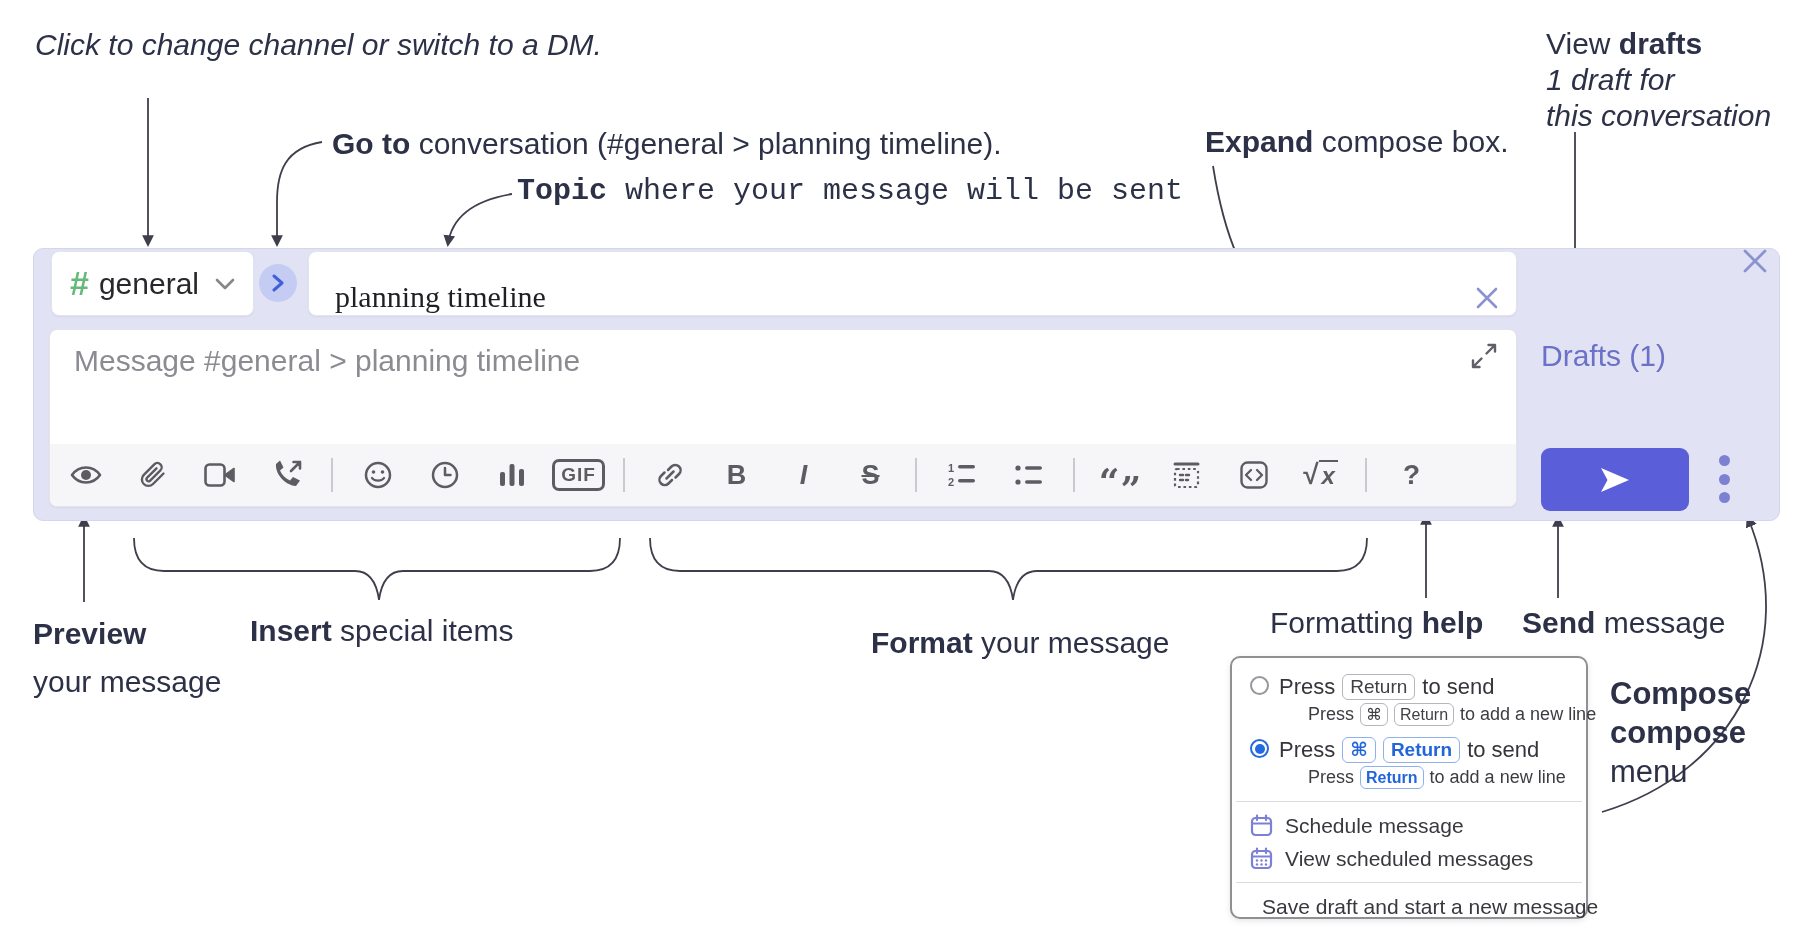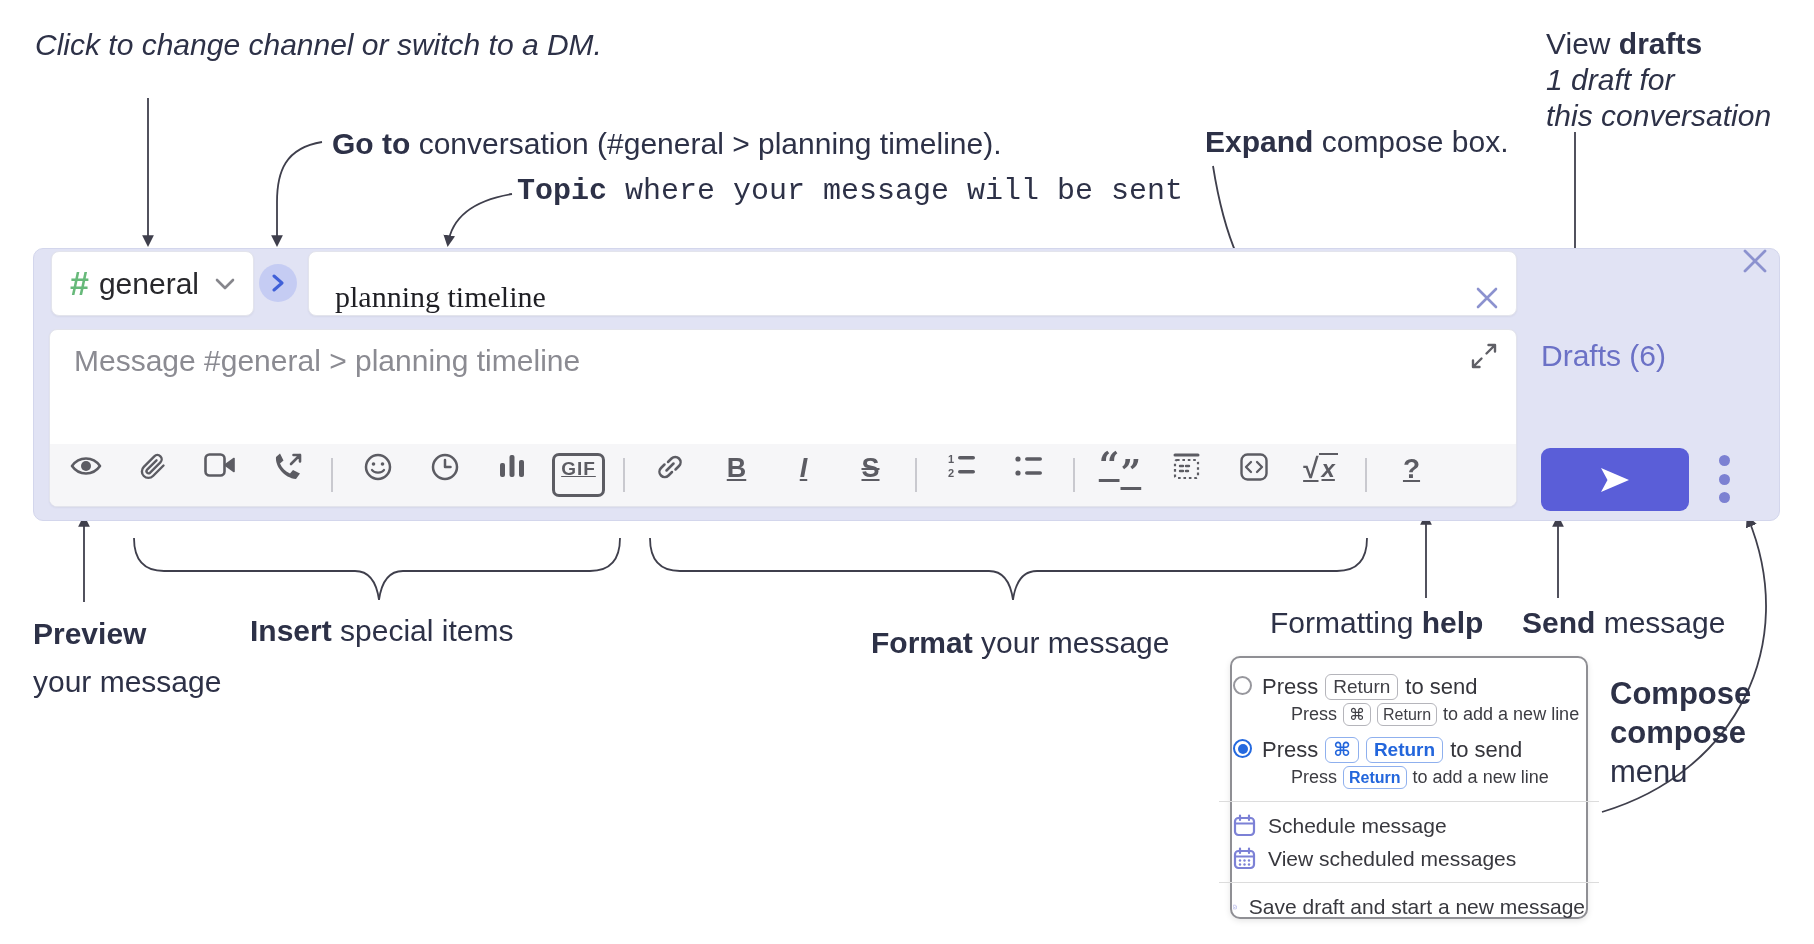--- a/index.html
+++ b/index.html
@@ -24,41 +24,41 @@
   .topic-box{left:274px;top:2px;width:1209px;height:65px;display:flex;align-items:flex-end;font-family:Liberation Serif, serif;}
   .topic-input{border:none;outline:none;flex:1;font-family:inherit;font-size:30px;color:#1f1f24;
                margin-left:24px;background:transparent;}
   .xbtn{width:34px;height:34px;display:flex;align-items:center;justify-content:center;cursor:pointer;}
   .msg-panel{left:15px;top:80px;width:1468px;height:178px;}
   .msg-placeholder{position:absolute;left:24px;top:14px;font-size:30px;color:#8b8b92;}
   .expand-btn{position:absolute;right:16px;top:10px;width:32px;height:32px;display:flex;
               align-items:center;justify-content:center;cursor:pointer;}
   .toolbar{position:absolute;left:0;bottom:0;width:100%;height:62px;background:#f6f6f8;
            border-radius:0 0 7px 7px;display:flex;align-items:center;padding-left:2px;box-sizing:border-box;}
-  .tb{width:67px;height:46px;display:flex;justify-content:center;
-      background:none;border:none;cursor:pointer;color:#5c5c63;position:relative;text-decoration:underline;}
+  .tb{width:67px;height:46px;display:flex;align-items:center;justify-content:center;
+      background:none;border:none;cursor:pointer;color:#5c5c63;position:relative;}
   .tb-div{width:2px;height:34px;background:#c9c9cf;margin:0 11px;flex:none;}
   .tb-txt{font-size:27px;font-weight:700;color:#5c5c63;}
   .gif-badge{border:3px solid #5c5c63;border-radius:7px;font-size:19px;font-weight:700;
              color:#5c5c63;padding:2px 6px;letter-spacing:1px;}
   .math .root{font-size:28px;font-weight:600;}
   .math .var{font-size:24px;font-style:italic;font-weight:600;border-top:2.4px solid #5c5c63;padding:0 3px;}
   .q1{font-family:"DejaVu Serif",serif;font-size:36px;font-weight:700;line-height:10px;position:relative;top:6px;}
   .q2{font-family:"DejaVu Serif",serif;font-size:36px;font-weight:700;line-height:10px;position:relative;top:14px;left:1px;}
   .drafts-link{position:absolute;left:1507px;top:90px;font-size:30px;color:#6b71c6;cursor:pointer;}
   .send-btn{position:absolute;left:1507px;top:199px;width:148px;height:63px;background:#5a5ed8;
             border:none;border-radius:9px;display:flex;align-items:center;justify-content:center;cursor:pointer;}
   .kebab{position:absolute;left:1678px;top:206px;width:24px;height:48px;display:flex;flex-direction:column;
          align-items:center;justify-content:space-between;cursor:pointer;}
   .kebab i{width:11px;height:11px;border-radius:50%;background:#7c81d2;}
   .close-x{position:absolute;left:1703px;top:-6px;width:36px;height:36px;display:flex;align-items:center;
            justify-content:center;cursor:pointer;}
   
   .popup{position:absolute;left:1230px;top:656px;width:358px;height:263px;background:#fff;
-         border:2px solid #8f8f94;border-radius:10px;box-sizing:border-box;padding:10px 1px;
+         border:2px solid #8f8f94;border-radius:10px;box-sizing:border-box;padding:10px 18px;
          box-shadow:0 2px 6px rgba(0,0,0,.10);font-size:22px;color:#35353b;}
   .opt{display:flex;align-items:flex-start;gap:10px;margin-top:4px;cursor:pointer;}
   .radio{width:19px;height:19px;border-radius:50%;border:2px solid #97979d;box-sizing:border-box;
          margin-top:4px;flex:none;background:#fff;}
   .radio.sel{border-color:#2469df;position:relative;}
   .radio.sel::after{content:"";position:absolute;left:2.5px;top:2.5px;width:10px;height:10px;
                     border-radius:50%;background:#2469df;}
   .optmain{display:flex;align-items:center;gap:7px;line-height:29px;white-space:nowrap;}
   .optsub{display:flex;align-items:center;gap:6px;font-size:18px;color:#3c3c42;line-height:25px;
           margin:1px 0 4px 29px;white-space:nowrap;}
@@ -263,21 +263,21 @@
           <span class="root">√</span>
             <span class="var">x</span>
         </button>
         <span class="tb-div"></span>
         <button class="tb">
           <span class="tb-txt" style="font-weight:600;font-size:28px;">?</span>
         </button>
       </div>
     </div>
 
-    <div class="drafts-link">Drafts (6)</div>
+    <div class="drafts-link">Drafts (1)</div>
 
     <button class="send-btn">
       <svg width="34" height="28" viewBox="0 0 32 28">
         <path d="M2 2 L30 14 L2 26 L8.5 14 Z" fill="#ffffff"></path>
       </svg>
     </button>
 
     <div class="kebab">
       <i></i>
         <i></i>

